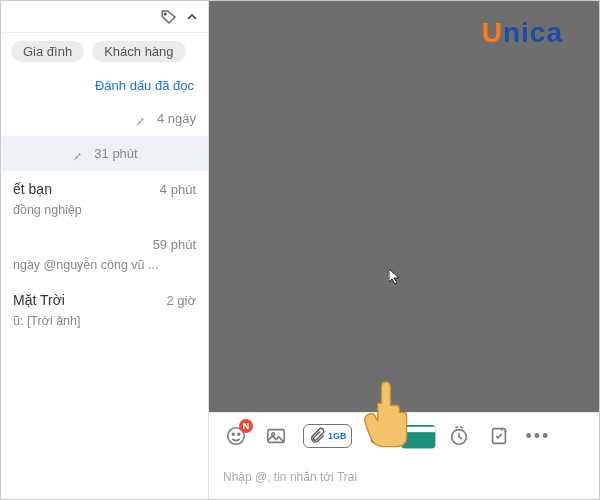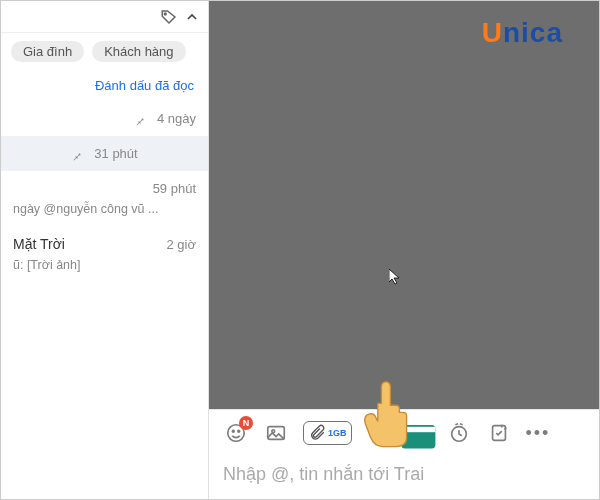--- a/index.html
+++ b/index.html
@@ -38,21 +38,21 @@
 .toolbar { display: flex; align-items: center; gap: 14px; padding: 8px 14px; position: relative; }
 .ticon { width: 26px; height: 26px; color: #7d7d7d; position: relative; display: flex; align-items: center; justify-content: center; }
 .ticon svg { width: 22px; height: 22px; }
 .badge-n { position: absolute; top: -4px; right: -4px; width: 14px; height: 14px; background: #e94b35; color: #fff; border-radius: 50%; font-size: 9px; font-weight: bold; display: flex; align-items: center; justify-content: center; }
 .attach-btn { border: 1px solid #737373; border-radius: 6px; padding: 2px 4px; display: flex; align-items: center; gap: 2px; }
 .attach-btn svg { width: 18px; height: 18px; color: #555; }
 .attach-lbl { font-size: 9px; font-weight: bold; color: #1a73e8; }
 .dots { font-size: 18px; color: #7d7d7d; letter-spacing: 2px; }
 
 .input-row { padding: 10px 14px 14px; }
-.msg-input { width: 100%; border: none; outline: none; font-size: 18px; color: #333; background: transparent; }
+.msg-input { width: 100%; border: none; outline: none; font-size: 12px; color: #333; background: transparent; }
 .msg-input::placeholder { color: #aaa; }
 
 .hand { position: absolute; bottom: 38px; left: 140px; width: 90px; height: 90px; pointer-events: none; }
 </style>
 </head>
 <body>
 
 <div class="app">
 
   <aside class="sidebar">
@@ -89,20 +89,27 @@
 
       <div class="conv-item selected">
         <div class="conv-time-row">
           <span class="pin-ico"><svg viewBox="0 0 24 24" fill="currentColor">
                 <path d="M14 4l6 6-4 1-3 3v4l-2-2-5 5-1-1 5-5-2-2h4l3-3 1-4-2-2z"></path>
               </svg></span>
           <span class="time">31 phút</span>
         </div>
       </div>
 
+      <div class="conv-item">
+        <div class="conv-row">
+          <span class="conv-title">ết bạn</span>
+          <span class="time">4 phút</span>
+        </div>
+        <div class="conv-sub">đồng nghiệp</div>
+      </div>
 
       <div class="conv-item">
         <div class="conv-row">
           <span class="conv-title"></span>
           <span class="time">59 phút</span>
         </div>
         <div class="conv-sub">ngày @nguyễn công vũ ...</div>
       </div>
 
       <div class="conv-item">

